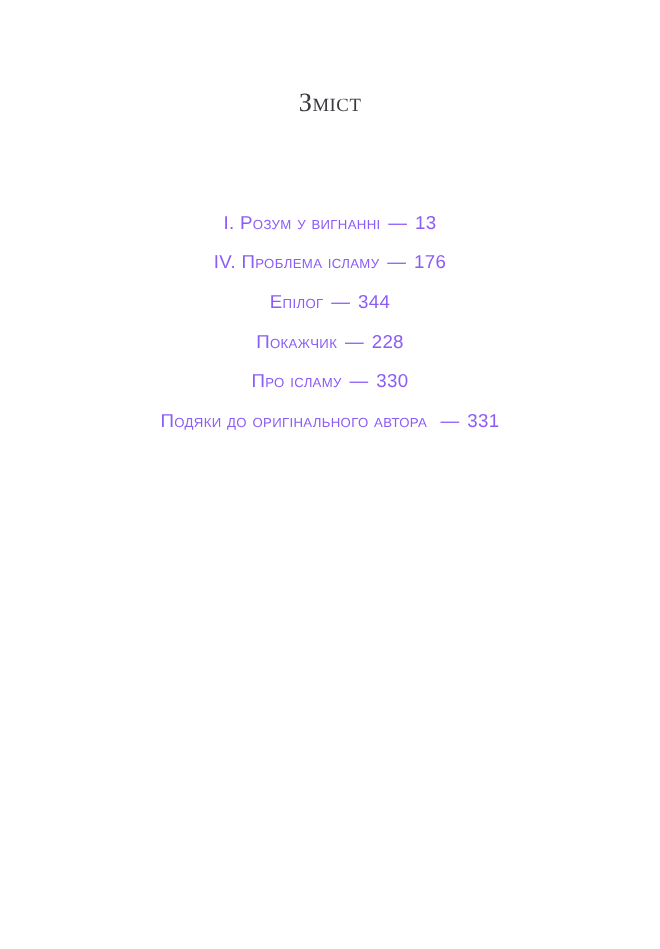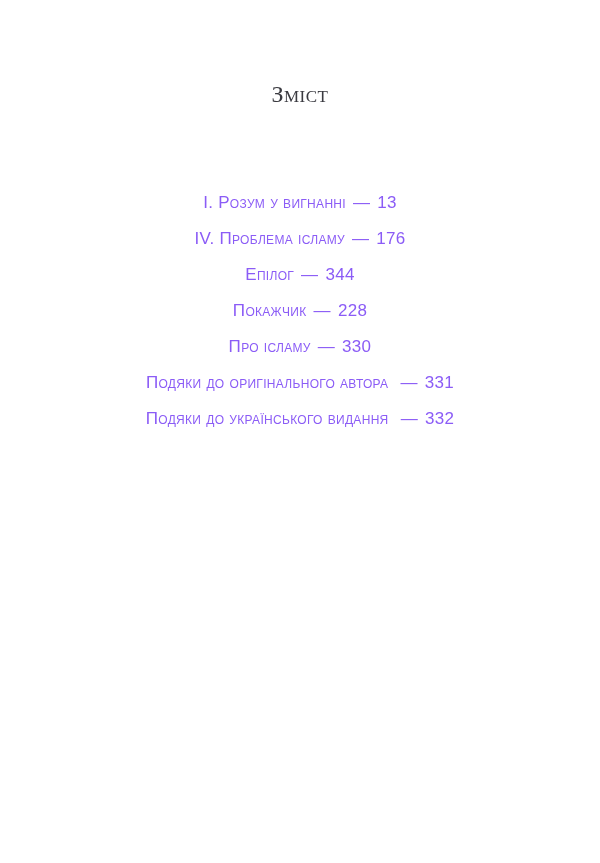--- a/index.html
+++ b/index.html
@@ -63,15 +63,14 @@
 <div class="page">
   <div class="title">Зміст</div>
 
   <ul class="toc">
     <li class="toc-item"><span>I. Розум у вигнанні</span> <span class="sep">—</span> <span class="page-num">13</span></li>
     <li class="toc-item"><span>IV. Проблема ісламу</span> <span class="sep">—</span> <span class="page-num">176</span></li>
     <li class="toc-item"><span>Епілог</span> <span class="sep">—</span> <span class="page-num">344</span></li>
     <li class="toc-item"><span>Покажчик</span> <span class="sep">—</span> <span class="page-num">228</span></li>
     <li class="toc-item"><span>Про ісламу</span> <span class="sep">—</span> <span class="page-num">330</span></li>
     <li class="toc-item"><span>Подяки до оригінального автора </span> <span class="sep">—</span> <span class="page-num">331</span></li>
-    <li class="toc-item"><span>Подяки до українського видання </span> <span class="sep">—</span> <span class="page-num">332</span></li>
   </ul>
 </div>
 
 </body></html>

